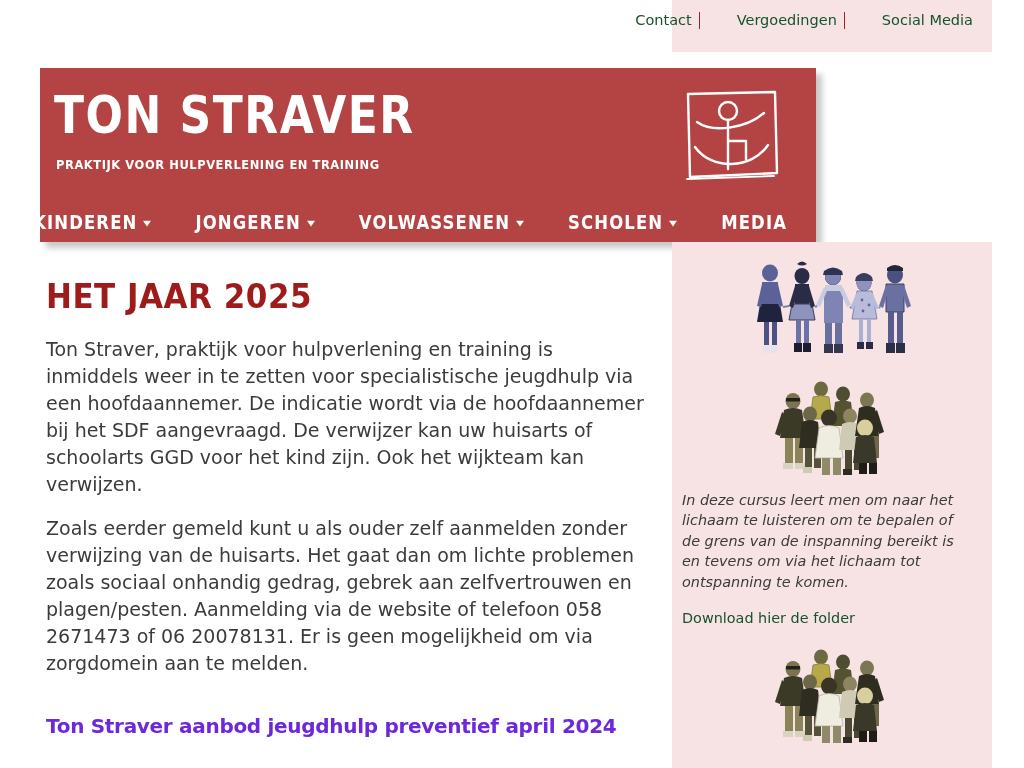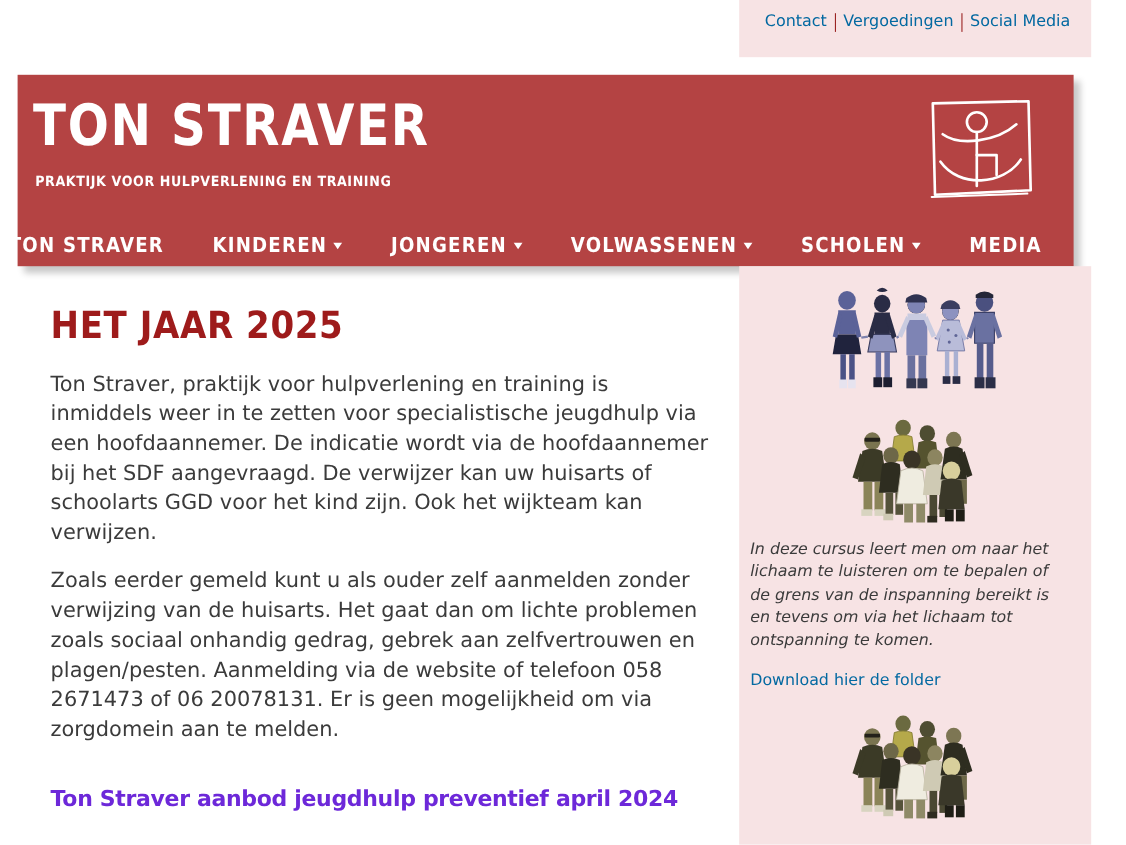--- a/index.html
+++ b/index.html
@@ -27,40 +27,41 @@
   #topnav {
     position: absolute;
     right: 12px;
     top: 11px;
     display: flex;
     align-items: center;
     font-size: 14.5px;
     color: #9b2423;
   }
   #topnav .tlink {
-    color: #0369a1;
+    color: #14532d;
     text-decoration: none;
     padding: 0 7px;
     line-height: 18px;
     white-space: nowrap;
     cursor: pointer;
+    margin-left: 30px;
   }
   #topnav .tsep {
     width: 1px;
     height: 17px;
     background: #9b2423;
     display: inline-block;
   }
 
   
   #header {
     position: absolute;
-    left: 16px;
+    left: 40px;
     top: 68px;
-    width: 960px;
+    width: 776px;
     height: 174px;
     background: #b44343;
     box-shadow: 6px 6px 6px rgba(0,0,0,0.22);
   }
   #brand {
     position: absolute;
     left: 14px;
     top: 20px;
   }
   #brand-title {
@@ -184,21 +185,21 @@
   }
   .side-cap {
     color: #3b3b3b;
     font-style: italic;
     font-size: 14.4px;
     line-height: 1.42;
     margin: 10px 2px 16px 2px;
   }
   .side-link {
     display: inline-block;
-    color: #0369a1;
+    color: #14532d;
     font-size: 14.4px;
     text-decoration: none;
     margin: 0 2px 18px 2px;
     cursor: pointer;
   }
 
   
   .kids { display: block; }
   .teens { display: block; }
 </style>

